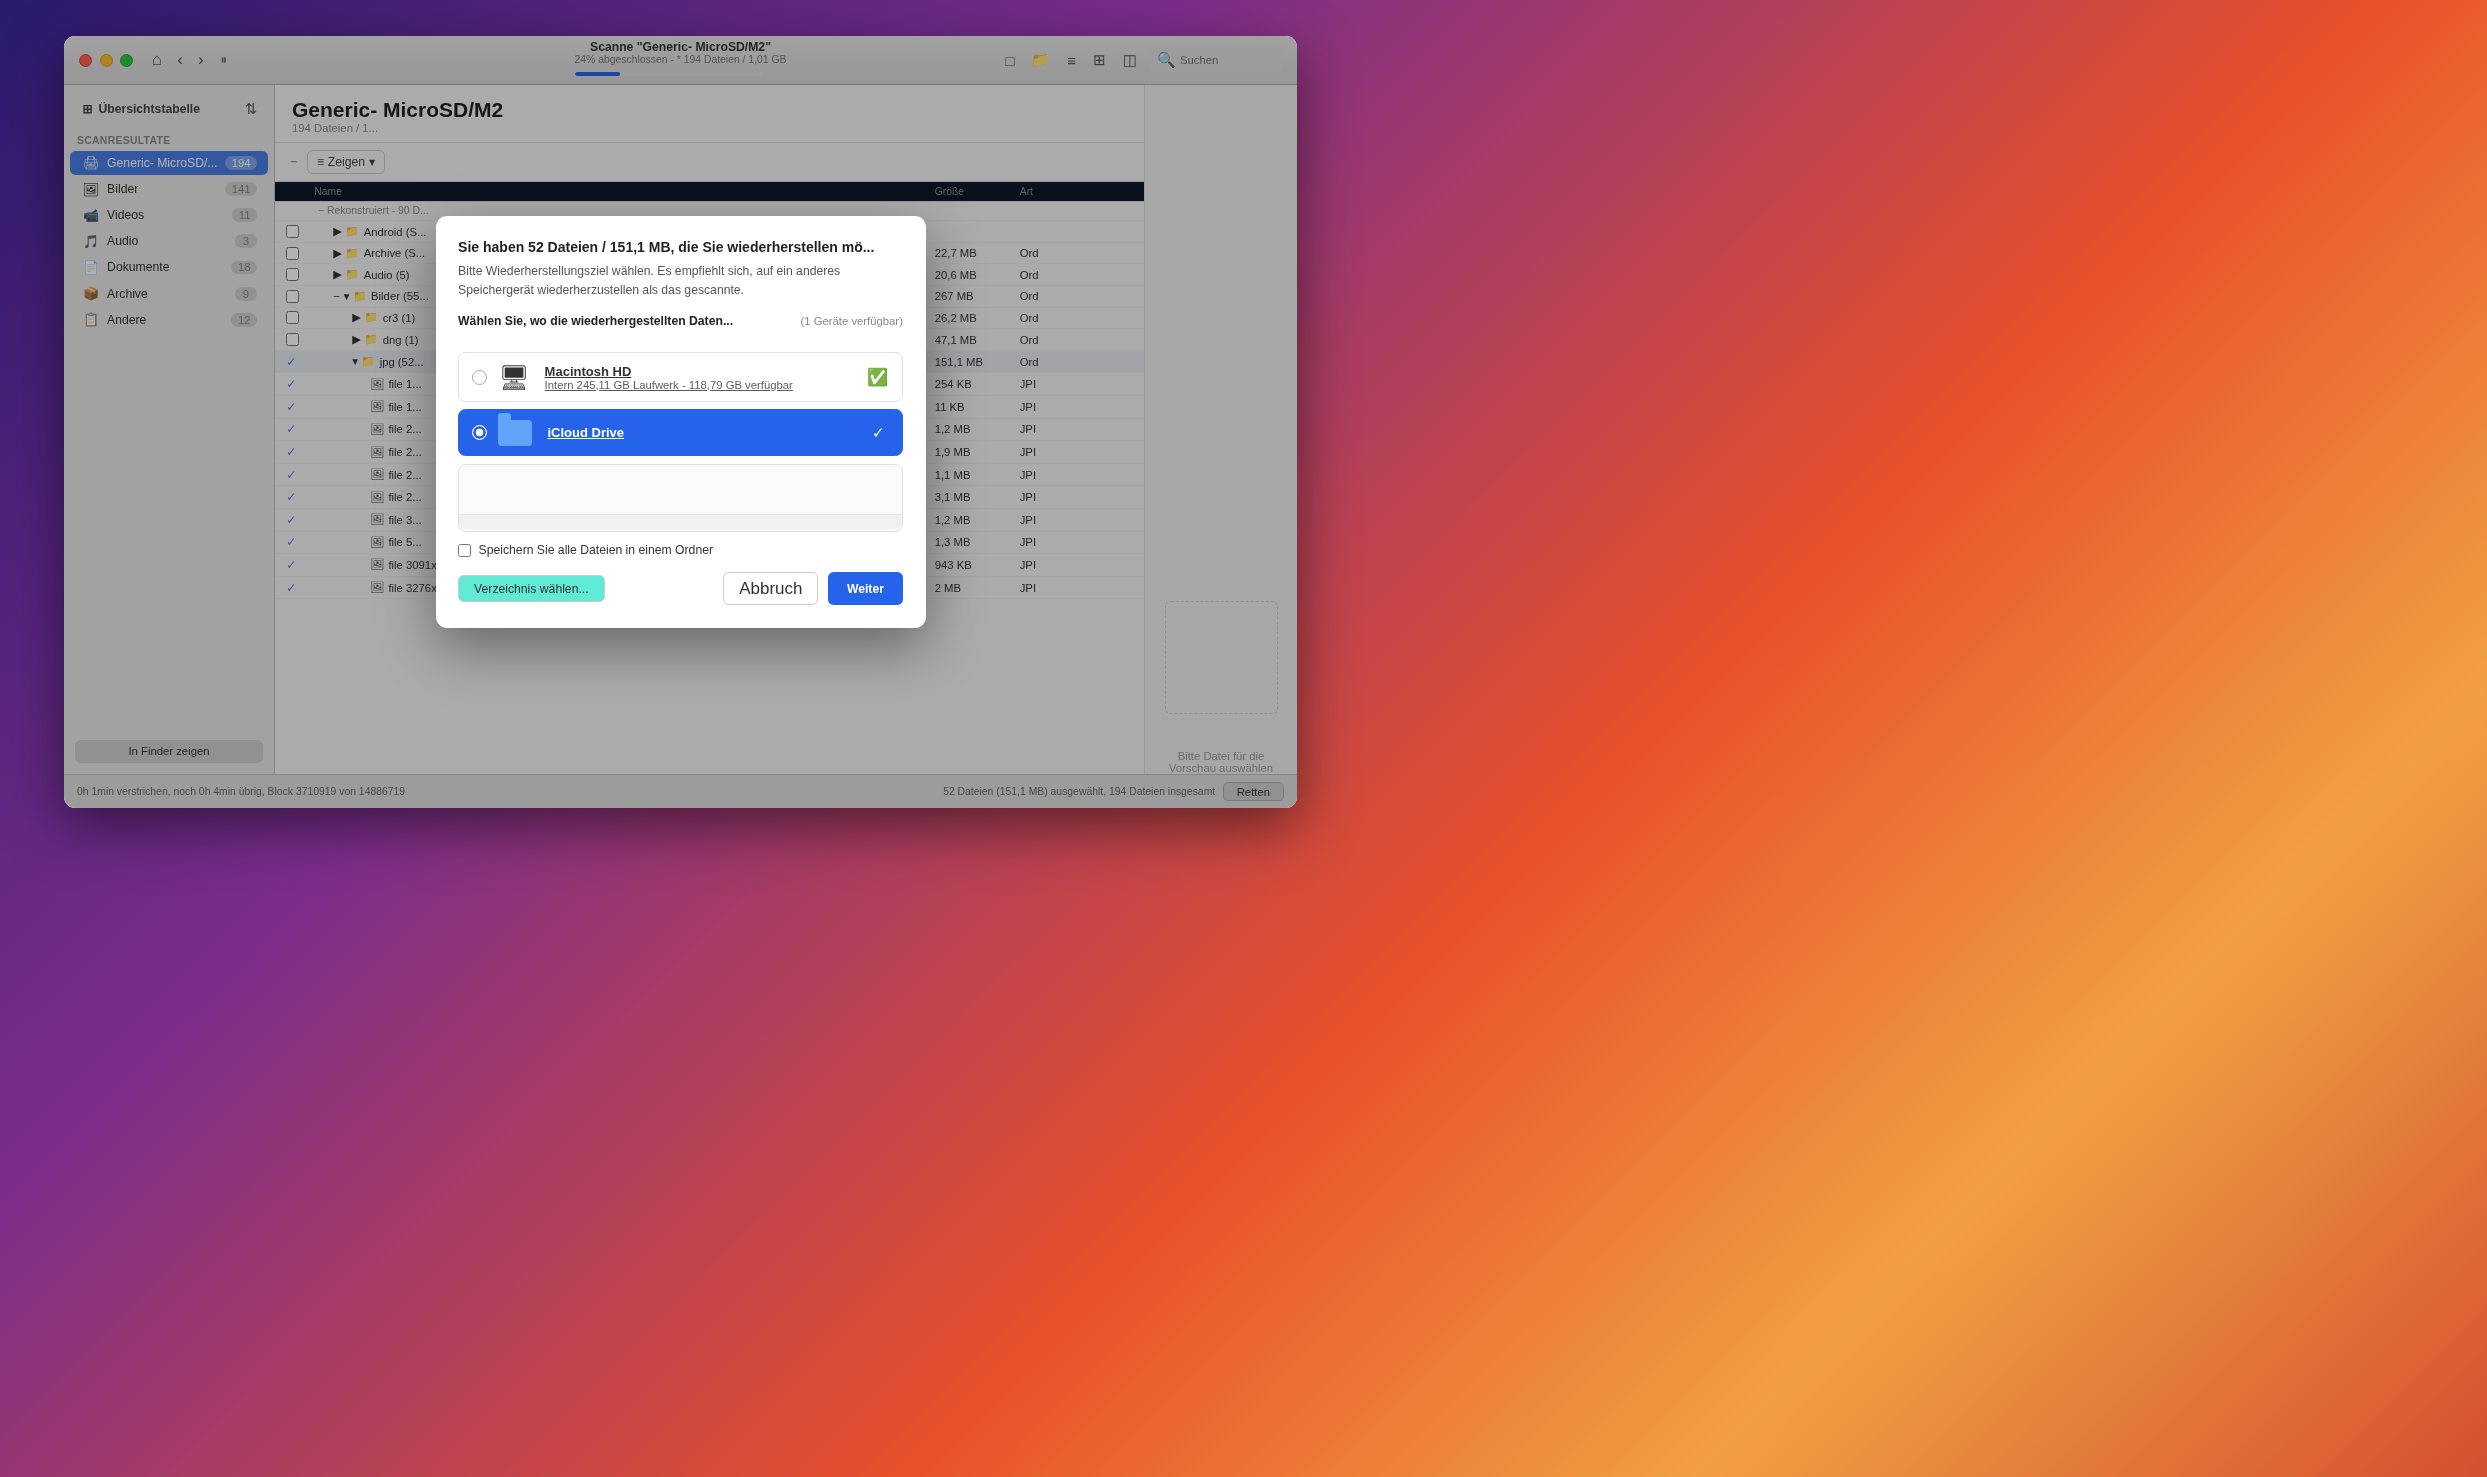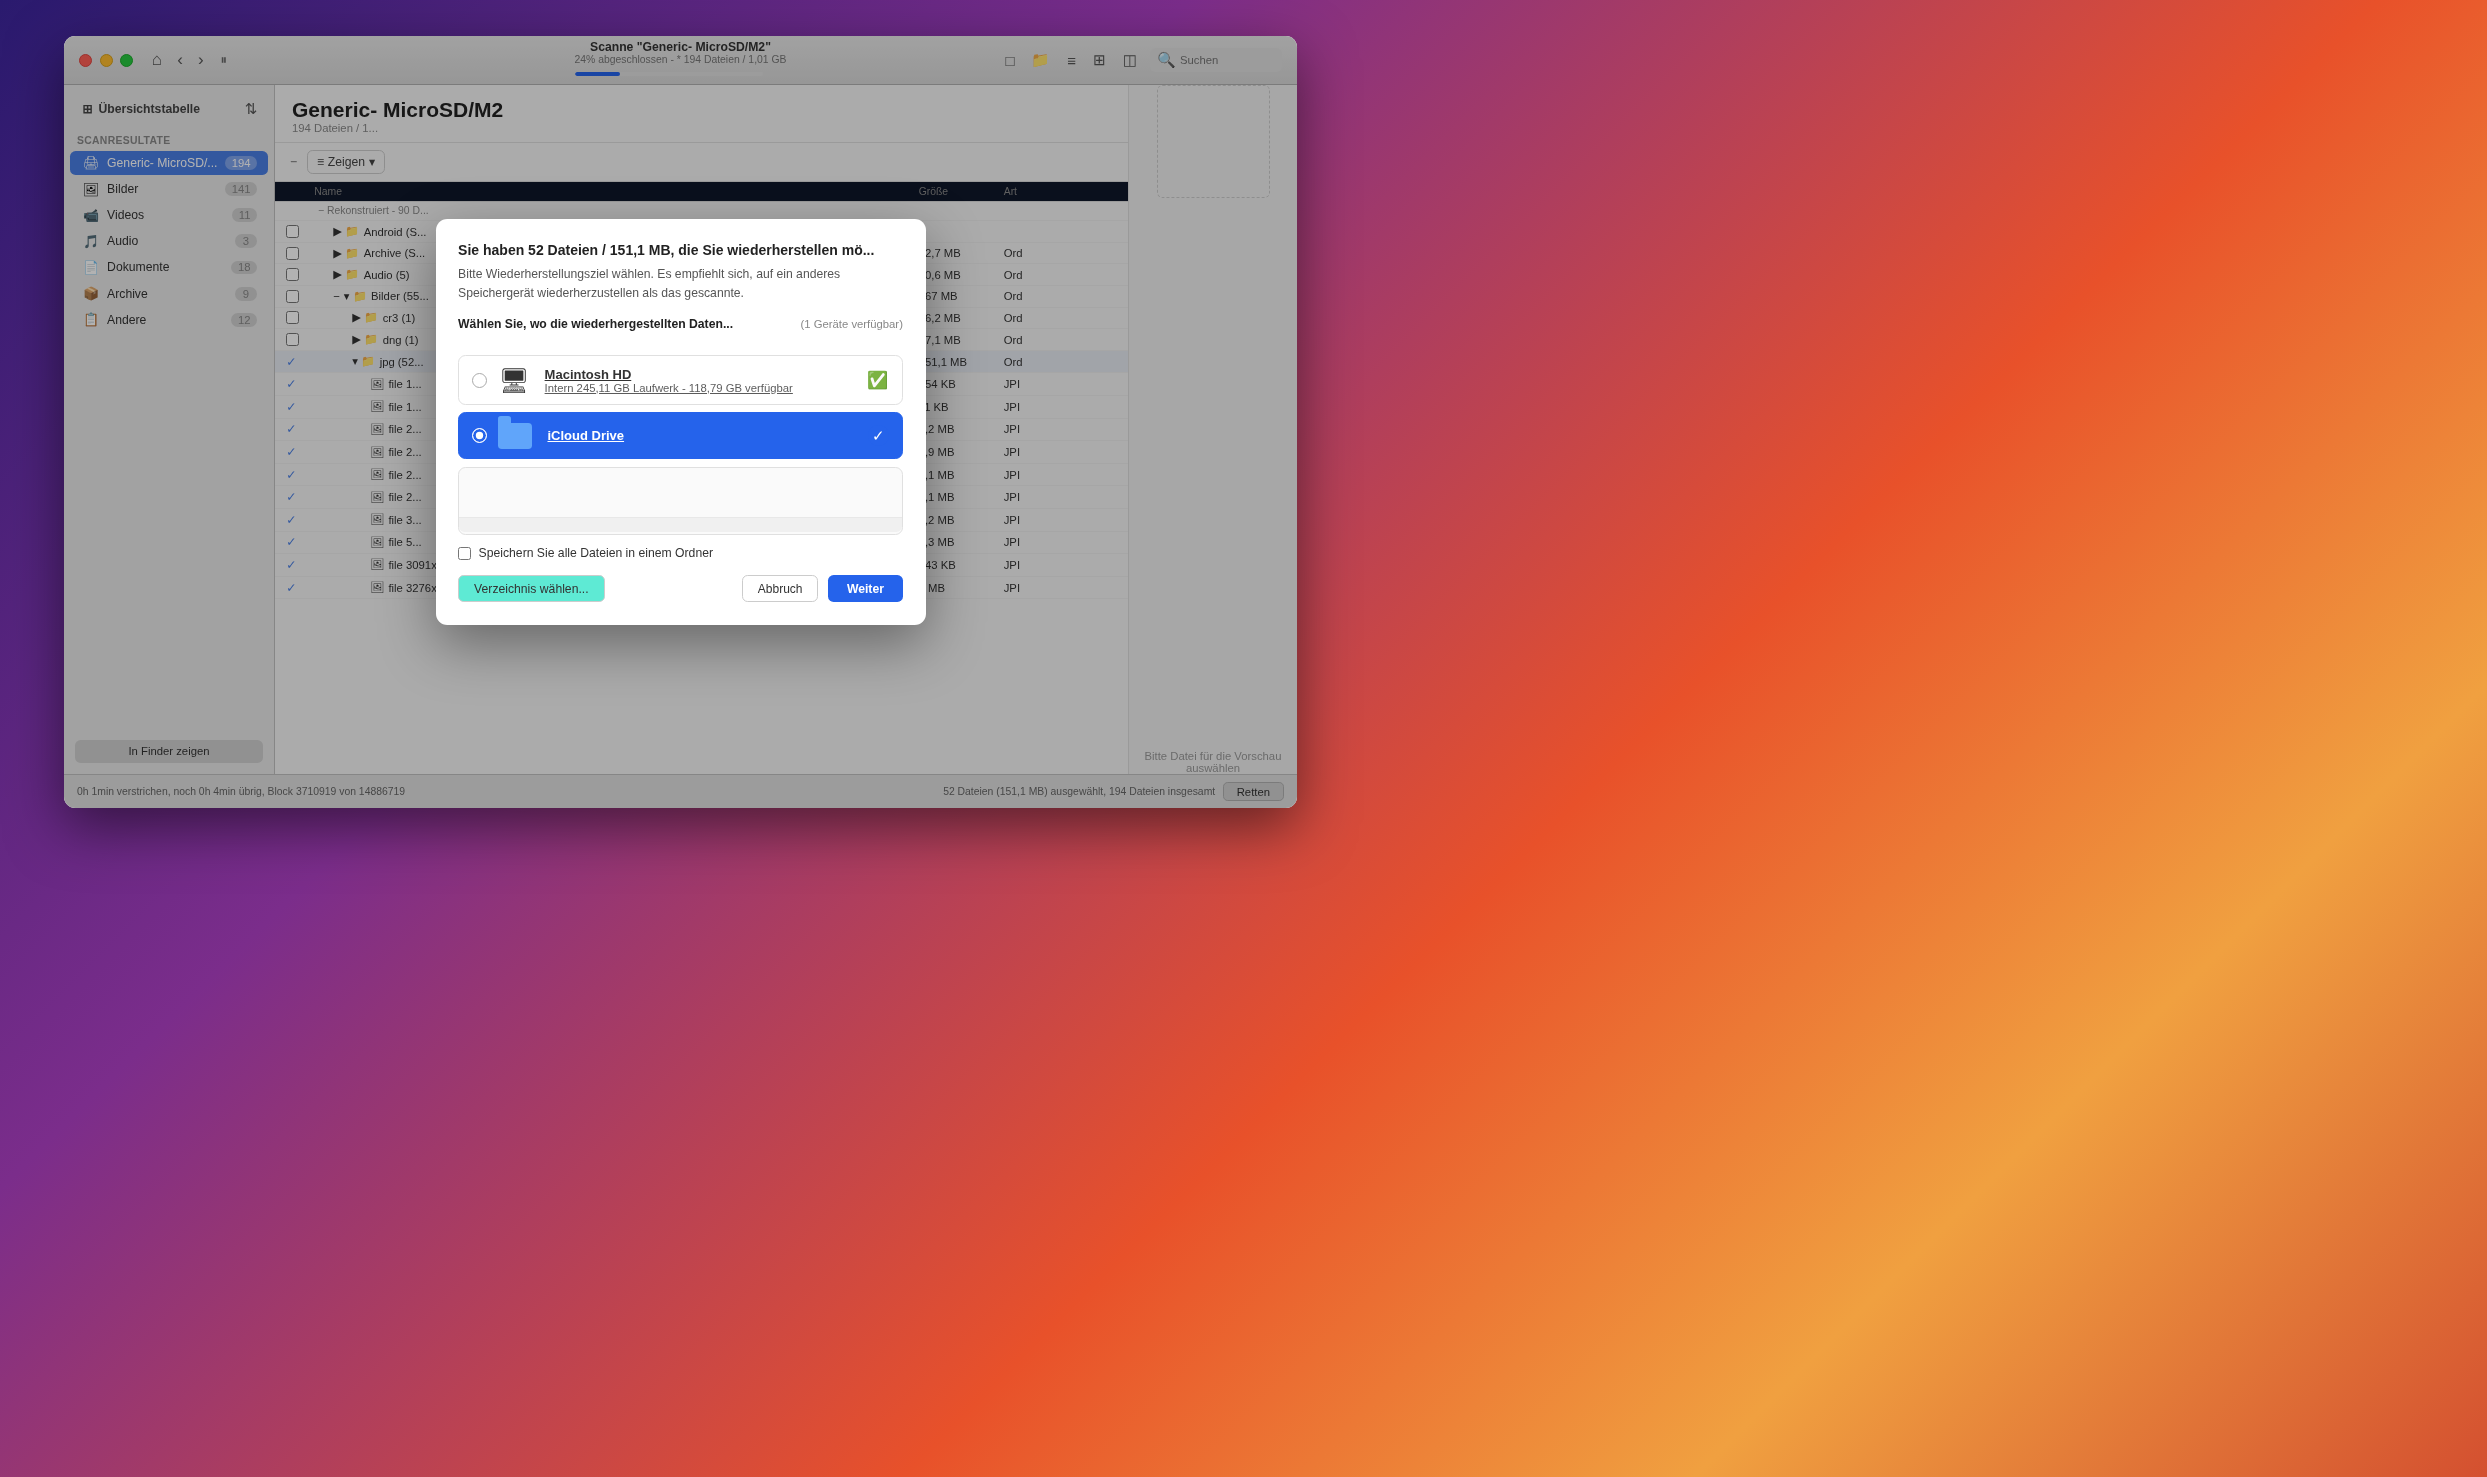--- a/index.html
+++ b/index.html
@@ -324,26 +324,26 @@
     .indent-2 { padding-left: 38px; }
     .indent-3 { padding-left: 56px; }
 
     .checked-mark {
       color: #4a7fe4;
       font-size: 12.2px;
     }
 
     
     .preview-panel {
-      width: 169px;
+      width: 153px;
       background: #f0f0f0;
       border-left: 0.9px solid #ddd;
       display: flex;
       align-items: center;
-      justify-content: space-between;
+      justify-content: flex-end;
       flex-direction: column;
       flex-shrink: 0;
       gap: 21px;
     }
 
     .preview-dashed {
       border: 1.9px dashed #ccc;
       border-radius: 5.6px;
       width: 113px;
       height: 113px;
@@ -534,21 +534,21 @@
       font-size: 12.2px;
       cursor: pointer;
       color: #333;
     }
 
     .modal-btn-cancel {
       background: none;
       border: 0.9px solid #ccc;
       border-radius: 5.6px;
       padding: 5.6px 15px;
-      font-size: 12px;
+      font-size: 17px;
       cursor: pointer;
       color: #333;
     }
 
     .modal-btn-primary {
       background: #2563eb;
       border: none;
       border-radius: 5.6px;
       padding: 5.6px 19px;
       font-size: 12.2px;

